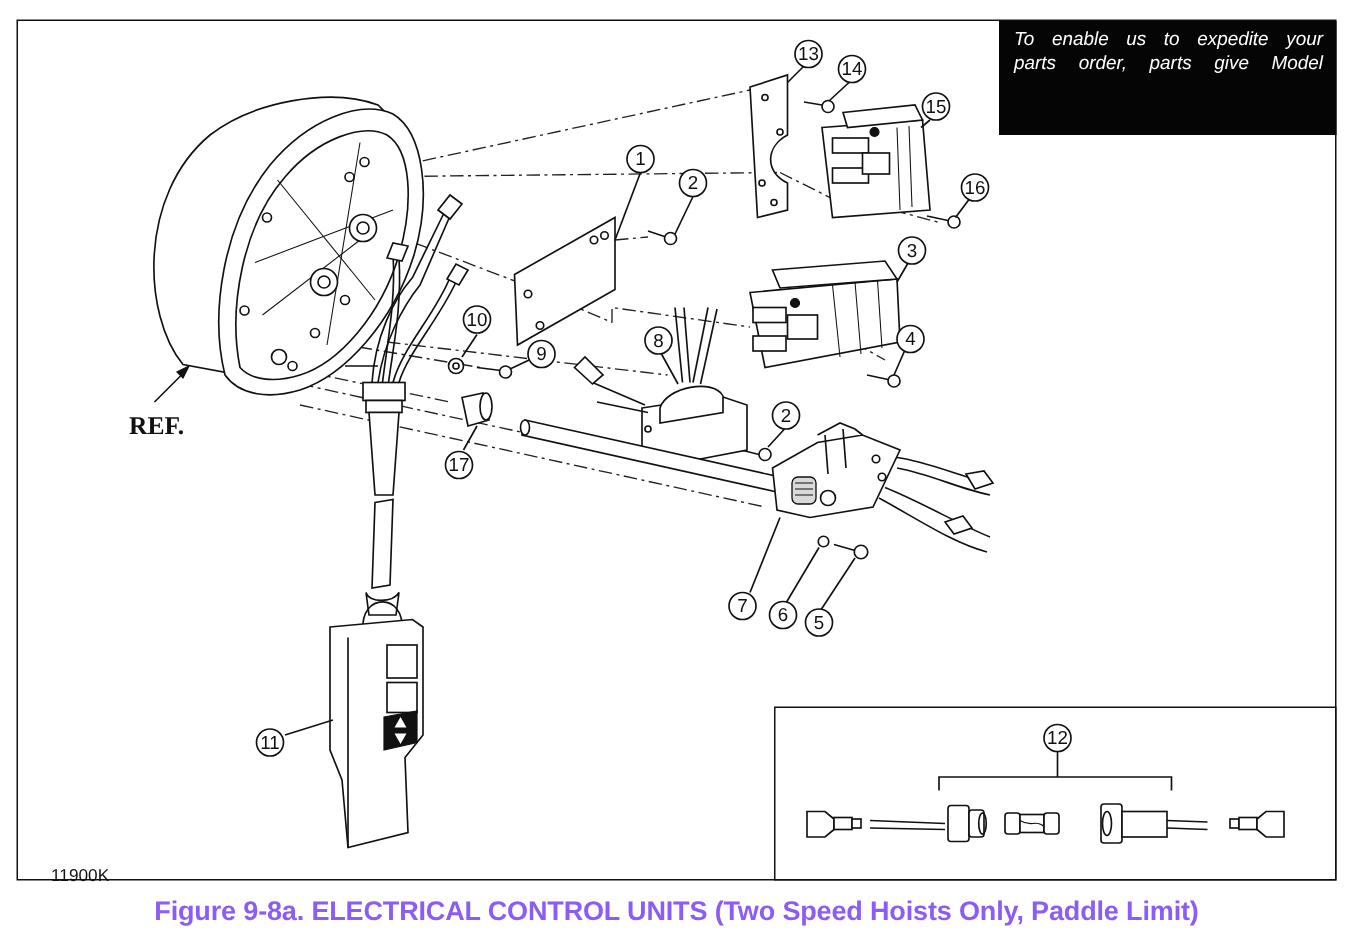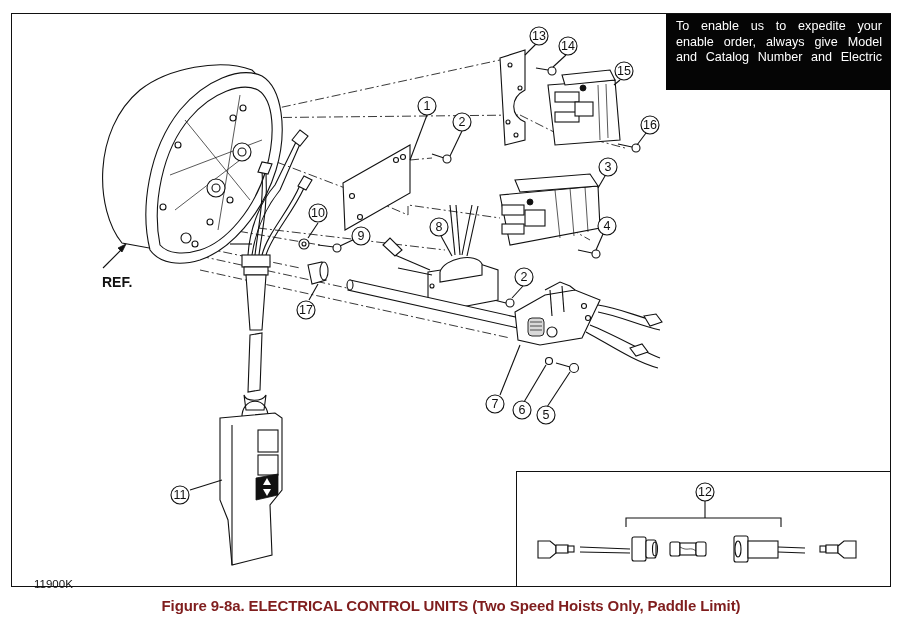--- a/index.html
+++ b/index.html
@@ -1,25 +1,25 @@
 <!DOCTYPE html>
 <html><head>
   <meta charset="utf-8">
   <style>
     html, body { margin: 0; padding: 0; background: #ffffff; }
     body { width: 902px; height: 622px; position: relative; overflow: hidden; font-family: "Liberation Sans", sans-serif; }
     #frame { position: absolute; left: 11px; top: 13px; width: 880px; height: 574px; border: 1.5px solid #111; box-sizing: border-box; }
     #diagram { position: absolute; left: 0; top: 0; width: 902px; height: 622px; }
-    #note { position: absolute; left: 666px; top: 14px; width: 225px; height: 76px; background: #050505; color: #ffffff; font-size: 12.6px; line-height: 15.6px; padding: 5px 9px 0 10px; box-sizing: border-box; text-align: justify; }
+    #note { position: absolute; left: 666px; top: 14px; width: 225px; height: 76px; background: #050505; color: #ffffff; font-size: 12.6px; line-height: 15.6px; padding: 5px 9px 0 10px; box-sizing: border-box; text-align: justify; font-style: italic; }
     #note span { display: block; text-align: justify; text-align-last: justify; }
     #note span.last { text-align-last: left; }
     #inset { position: absolute; left: 516px; top: 471px; width: 375px; height: 116px; border: 1.5px solid #111; box-sizing: border-box; background: transparent; }
-    #ref-label { position: absolute; left: 102px; top: 274px; font-weight: bold; font-size: 14px; color: #111; }
+    #ref-label { position: absolute; left: 86px; top: 274px; font-weight: bold; font-size: 17px; color: #111; font-family: Liberation Serif, serif; }
     #code { position: absolute; left: 34px; top: 547px; font-size: 11.5px; color: #111; margin-top: 31px; }
-    #caption { position: absolute; left: 0; width: 902px; top: 597px; text-align: center; font-weight: bold; font-size: 15px; color: #7f1d1d; letter-spacing: -0.1px; }
+    #caption { position: absolute; left: 0; width: 902px; top: 597px; text-align: center; font-weight: bold; font-size: 18px; color: #8b5cf6; letter-spacing: -0.1px; }
     .callout circle { fill: #fff; stroke: #111; stroke-width: 1.1; }
     .callout text { font-family: "Liberation Sans", sans-serif; font-size: 12.5px; fill: #111; text-anchor: middle; dominant-baseline: central; }
     .ln { stroke: #111; stroke-width: 1.1; fill: none; }
     .lnw { stroke: #111; stroke-width: 1.1; fill: #fff; }
     .dash { stroke: #222; stroke-width: 0.9; fill: none; stroke-dasharray: 9 3 2 3; }
     .thin { stroke: #111; stroke-width: 0.7; fill: none; }
     .blk { fill: #111; stroke: #111; stroke-width: 0.8; }
     .gry { fill: #d9d9d9; stroke: #111; stroke-width: 0.9; }
   </style>
 </head>
@@ -321,19 +321,18 @@
     <rect class="lnw" x="820" y="546" width="6" height="6"></rect>
     <rect class="lnw" x="826" y="545" width="12" height="8"></rect>
     <path class="lnw" d="M838 546 L 844 541 L 856 541 L 856 558 L 844 558 L 838 553 Z"></path>
   </g>
 </svg>
 
 <div id="inset"></div>
 
 <div id="note">
   <span>To enable us to expedite your</span>
-  <span>enable order, always give Model</span>
-  <span>and Catalog Number and Electric</span>
+  <span>parts order, parts give Model</span>
 </div>
 
 <div id="ref-label">REF.</div>
 <div id="code">11900K</div>
 <div id="caption">Figure 9-8a. ELECTRICAL CONTROL UNITS (Two Speed Hoists Only, Paddle Limit)</div>
 
 </body></html>

